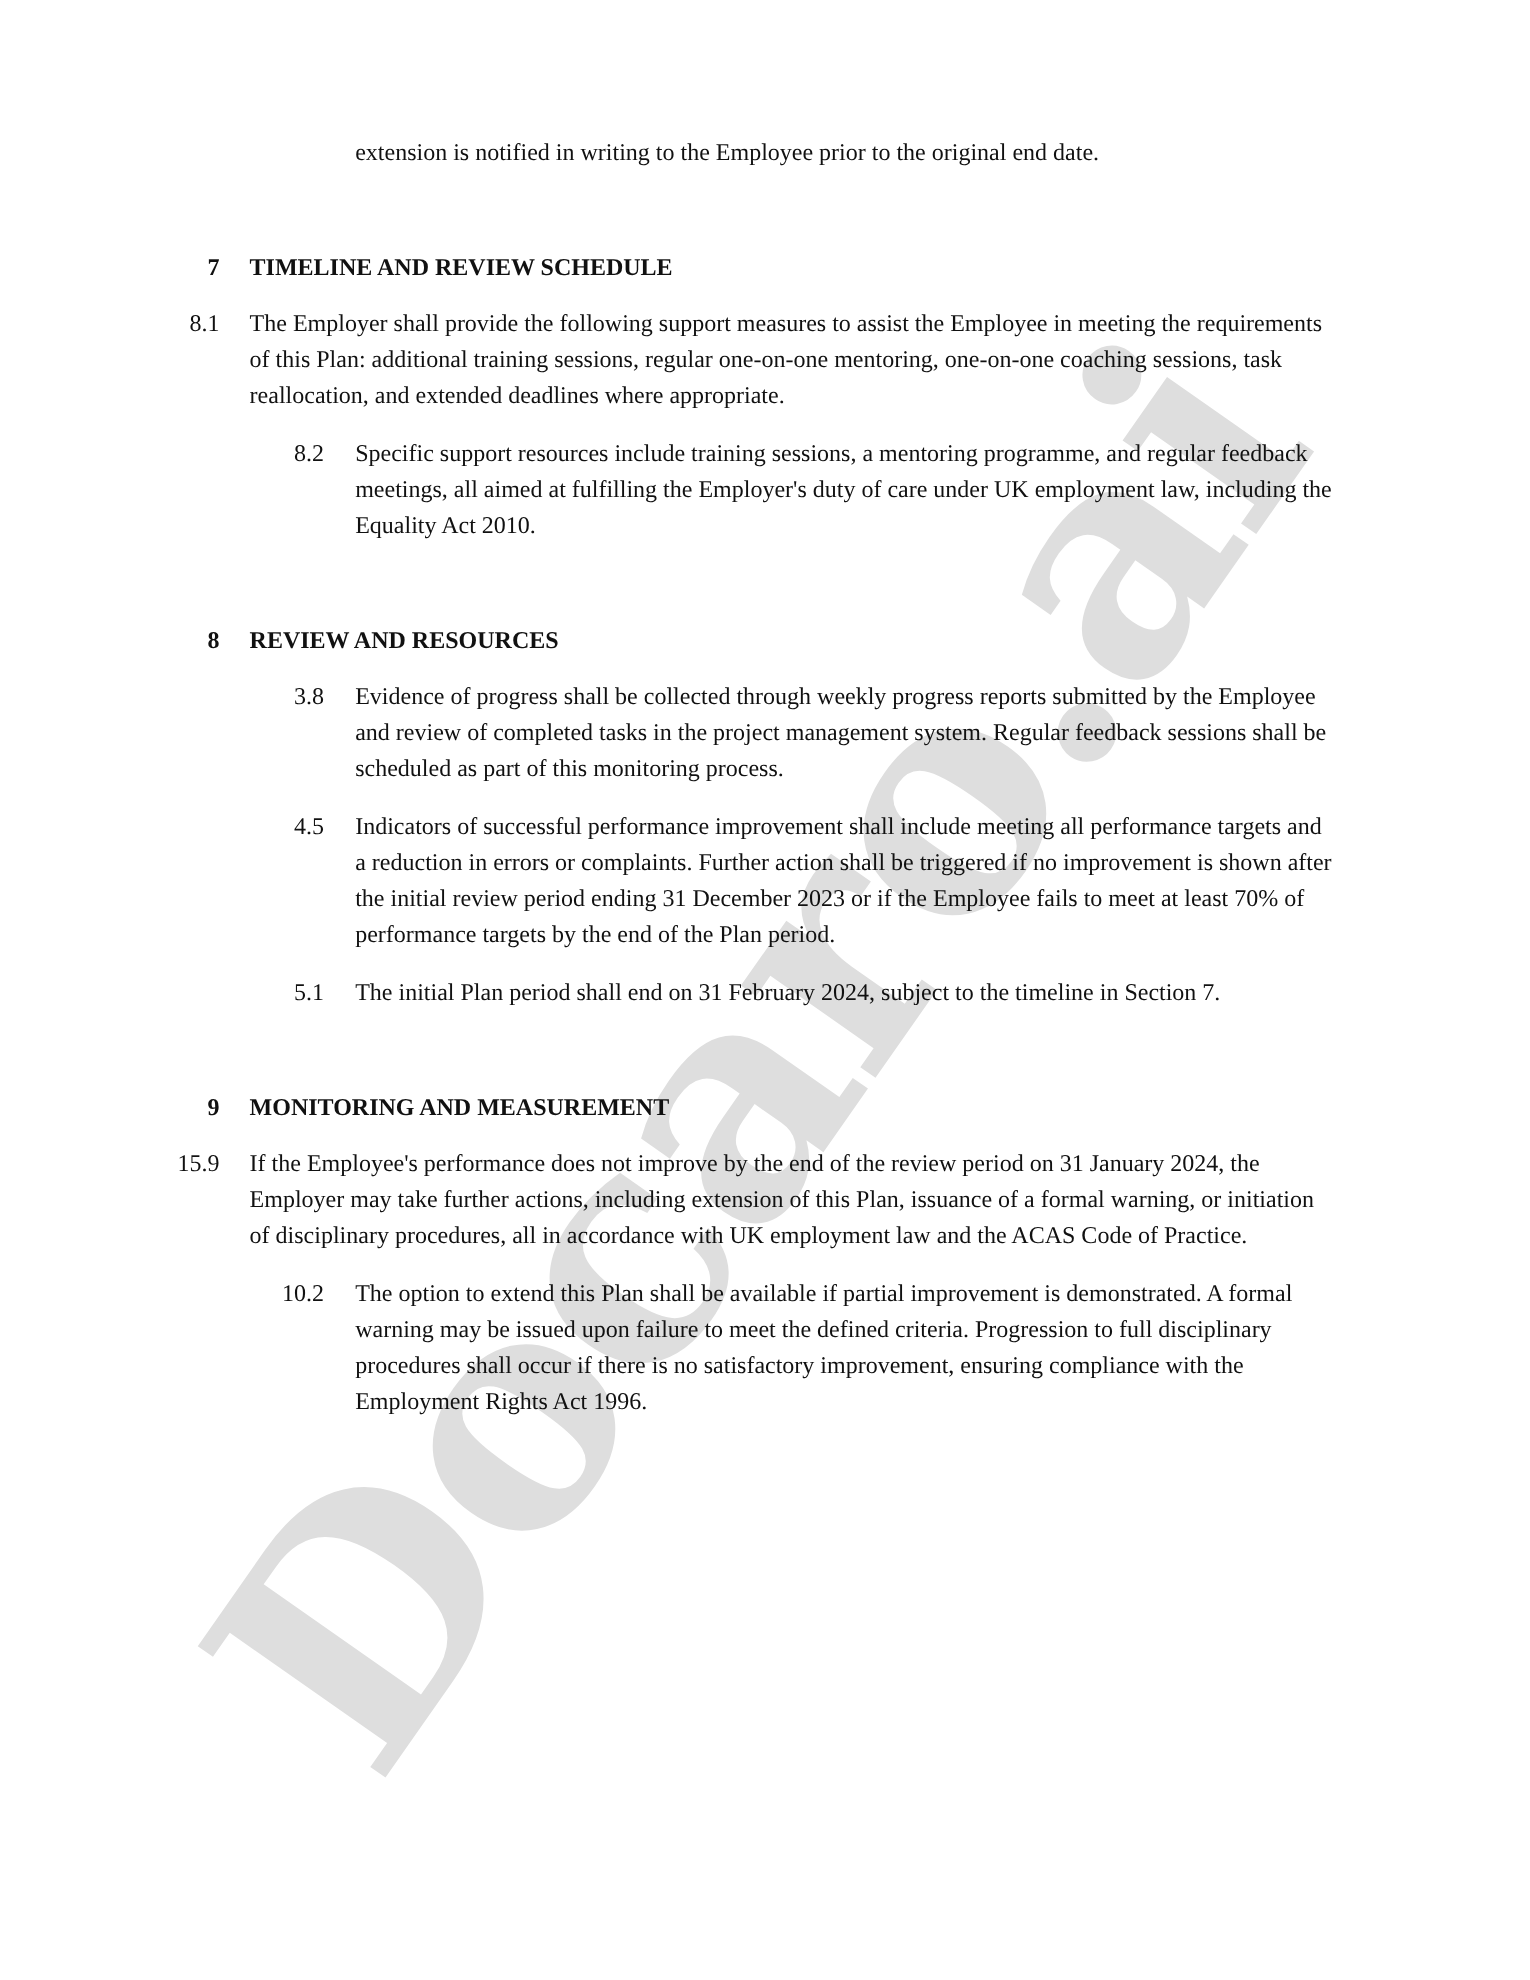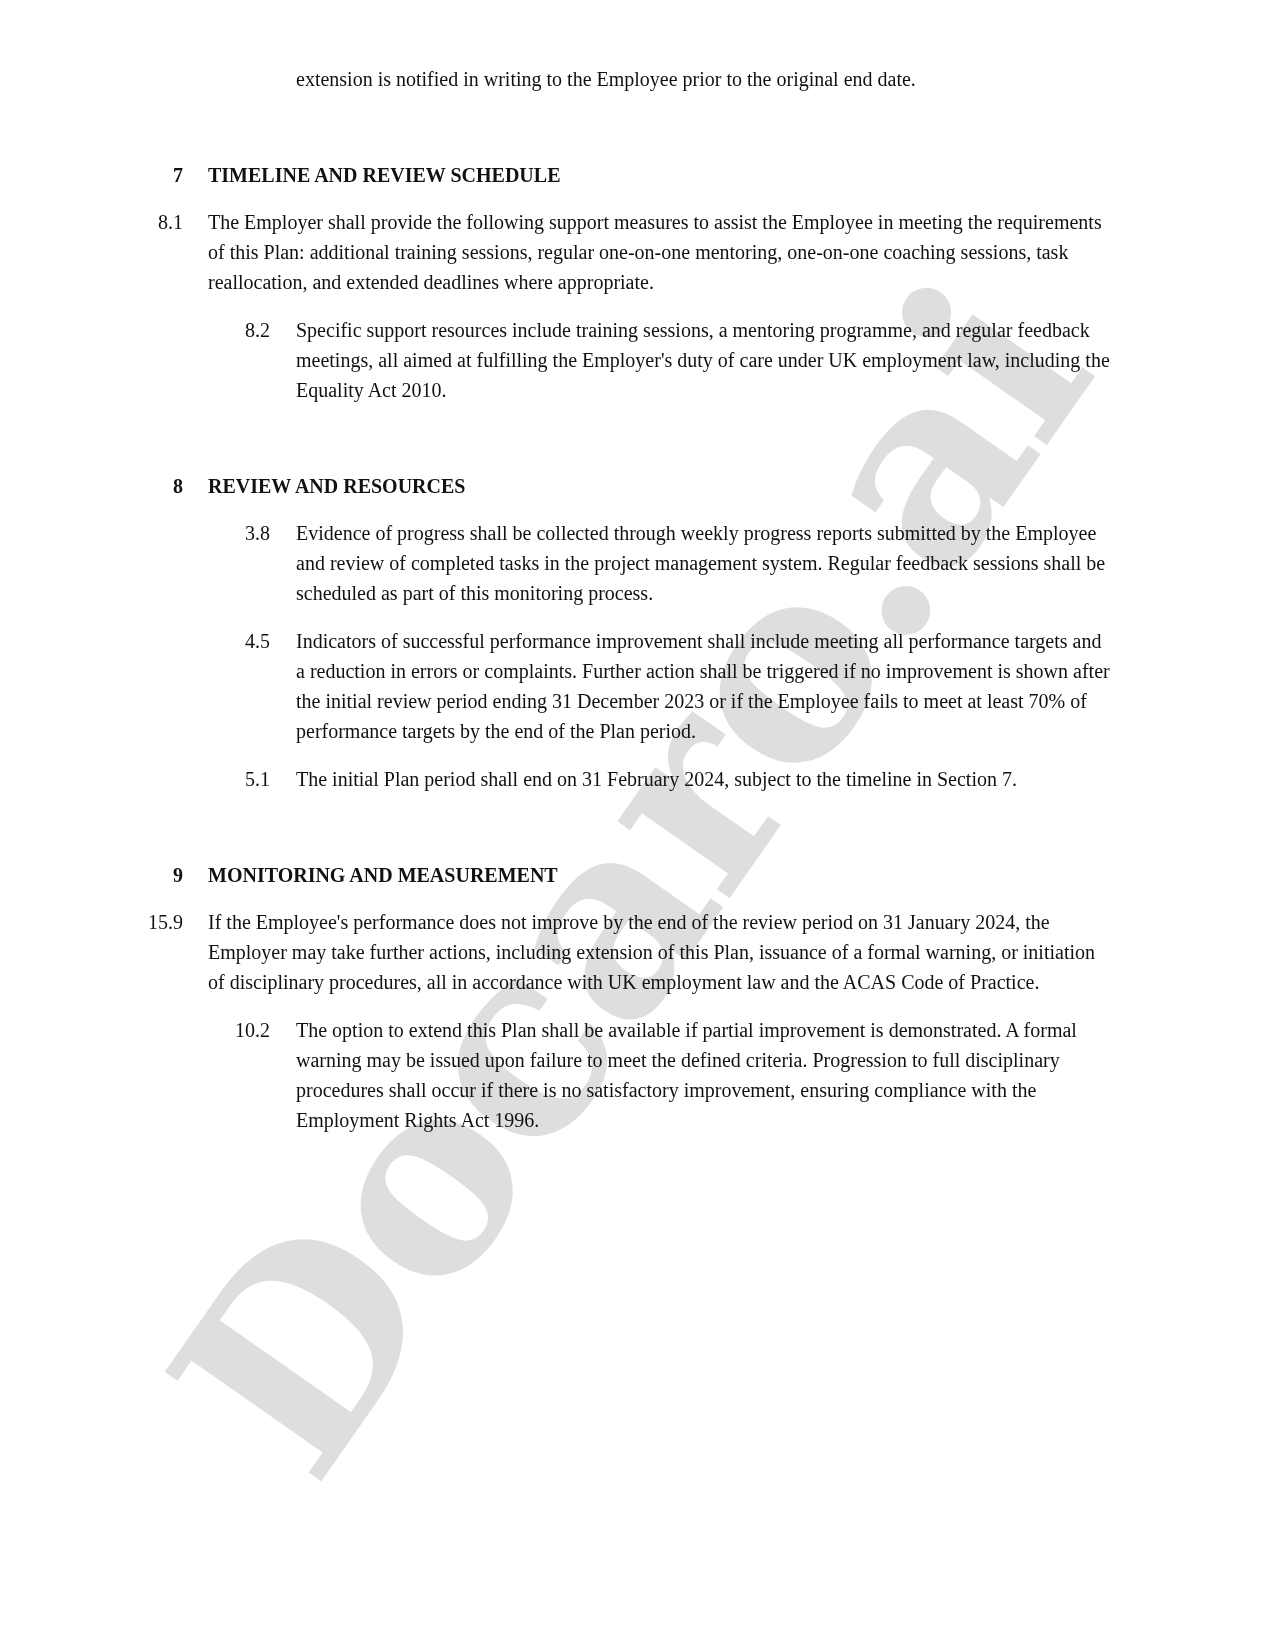--- a/index.html
+++ b/index.html
@@ -23,21 +23,21 @@
     font-weight: bold;
     font-size: 262px;
     letter-spacing: -4px;
     white-space: nowrap;
     z-index: 0;
     user-select: none;
   }
   .content {
     position: absolute;
     left: 0; top: 0; right: 0; bottom: 0;
-    padding: 64px 147px 0 136px;
+    padding: 112px 147px 0 136px;
     z-index: 1;
     font-size: 20px;
     line-height: 30px;
   }
   .row { display: flex; align-items: flex-start; }
   .clause { margin: 0 16px 18px 0; }
   .heading {
     font-size: 20px;
     line-height: 30px;
     font-weight: bold;

